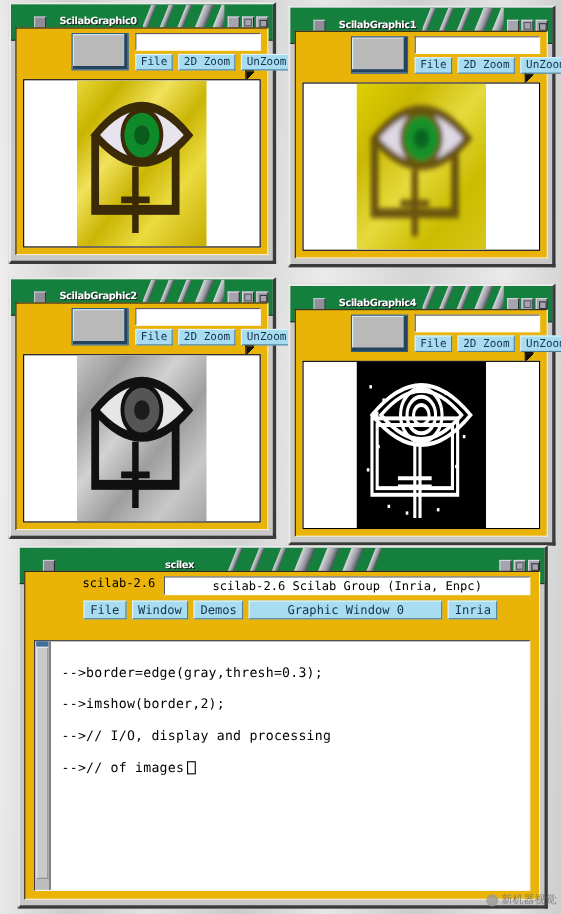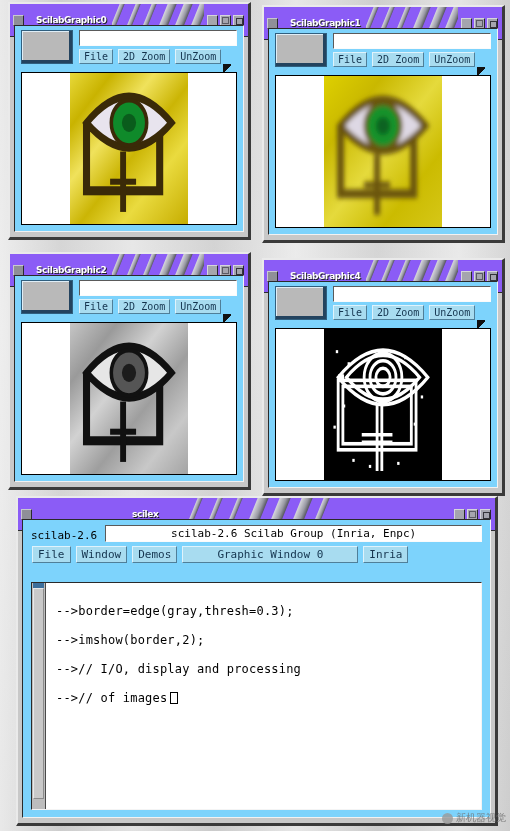--- a/index.html
+++ b/index.html
@@ -22,25 +22,26 @@
     border-top: 2px solid #eaeaea;
     border-left: 2px solid #eaeaea;
     border-right: 3px solid #3a3a3a;
     border-bottom: 3px solid #3a3a3a;
     background: #c8c8c8;
     width: 100%; height: 100%;
     position: relative;
   }
   .titlebar {
     height: 33px;
-    background: #8b5cf6;
+    background: #15803d;
     display: flex; align-items: center;
     position: relative;
     overflow: hidden;
     border-bottom: 1px solid #2c2c30;
+    padding-left: 18px;
   }
   .tb-sq {
     width: 11px; height: 11px; margin-left: 3px;
     background: #8f8f98;
     border-top: 1px solid #c8c8d0;
     border-left: 1px solid #c8c8d0;
     border-right: 1px solid #2a2a30;
     border-bottom: 1px solid #2a2a30;
     flex: none;
   }
@@ -83,25 +84,26 @@
   }
   .tb-btn.max::after {
     content: ""; position: absolute;
     left: 1px; top: 1px; right: 1px; bottom: 1px;
     border: 1px solid #5b5b64;
   }
 
   .win-body {
     position: absolute;
     left: 4px; right: 4px; top: 21px; bottom: 5px;
-    background: #7dd3fc;
+    background: #eab308;
     border-top: 1px solid #2a2a2a;
     border-left: 1px solid #2a2a2a;
     border-right: 1px solid #f2f2f2;
     border-bottom: 1px solid #f2f2f2;
+    padding-left: 44px;
   }
 
   
   .gtoolbar {
     position: relative;
     height: 44px;
     padding: 3px 4px 0 4px;
   }
   .gpanel {
     position: absolute; left: 6px; top: 4px;
@@ -160,21 +162,21 @@
     width: 118px; height: 100%;
     position: relative;
     overflow: hidden;
   }
 
   
   .eye-svg { display: block; width: 100%; height: 100%; }
 
   
   .ctop {
-    display: flex; align-items: flex-end;
+    display: flex; align-items: flex-start;
     height: 22px;
     padding: 4px 8px 0 8px;
   }
   .clabel {
     font-family: "DejaVu Sans Mono", monospace;
     font-size: 11px;
     color: #000;
     margin-right: 8px;
     white-space: nowrap;
   }

